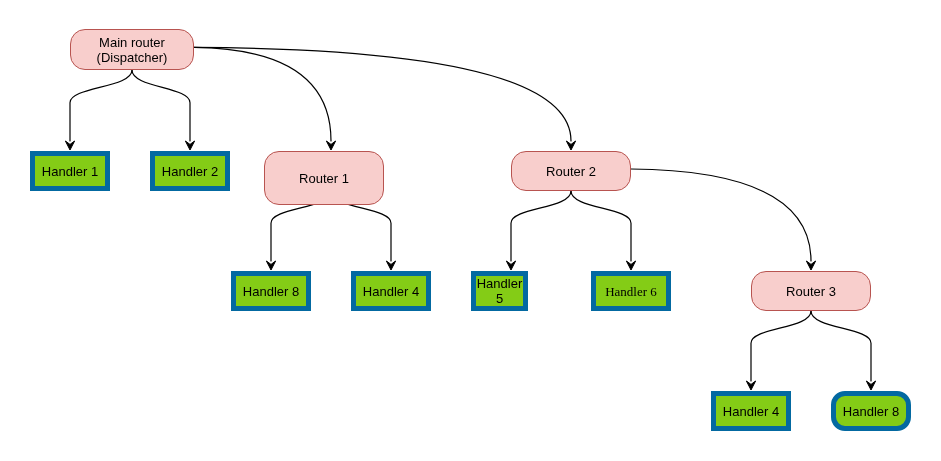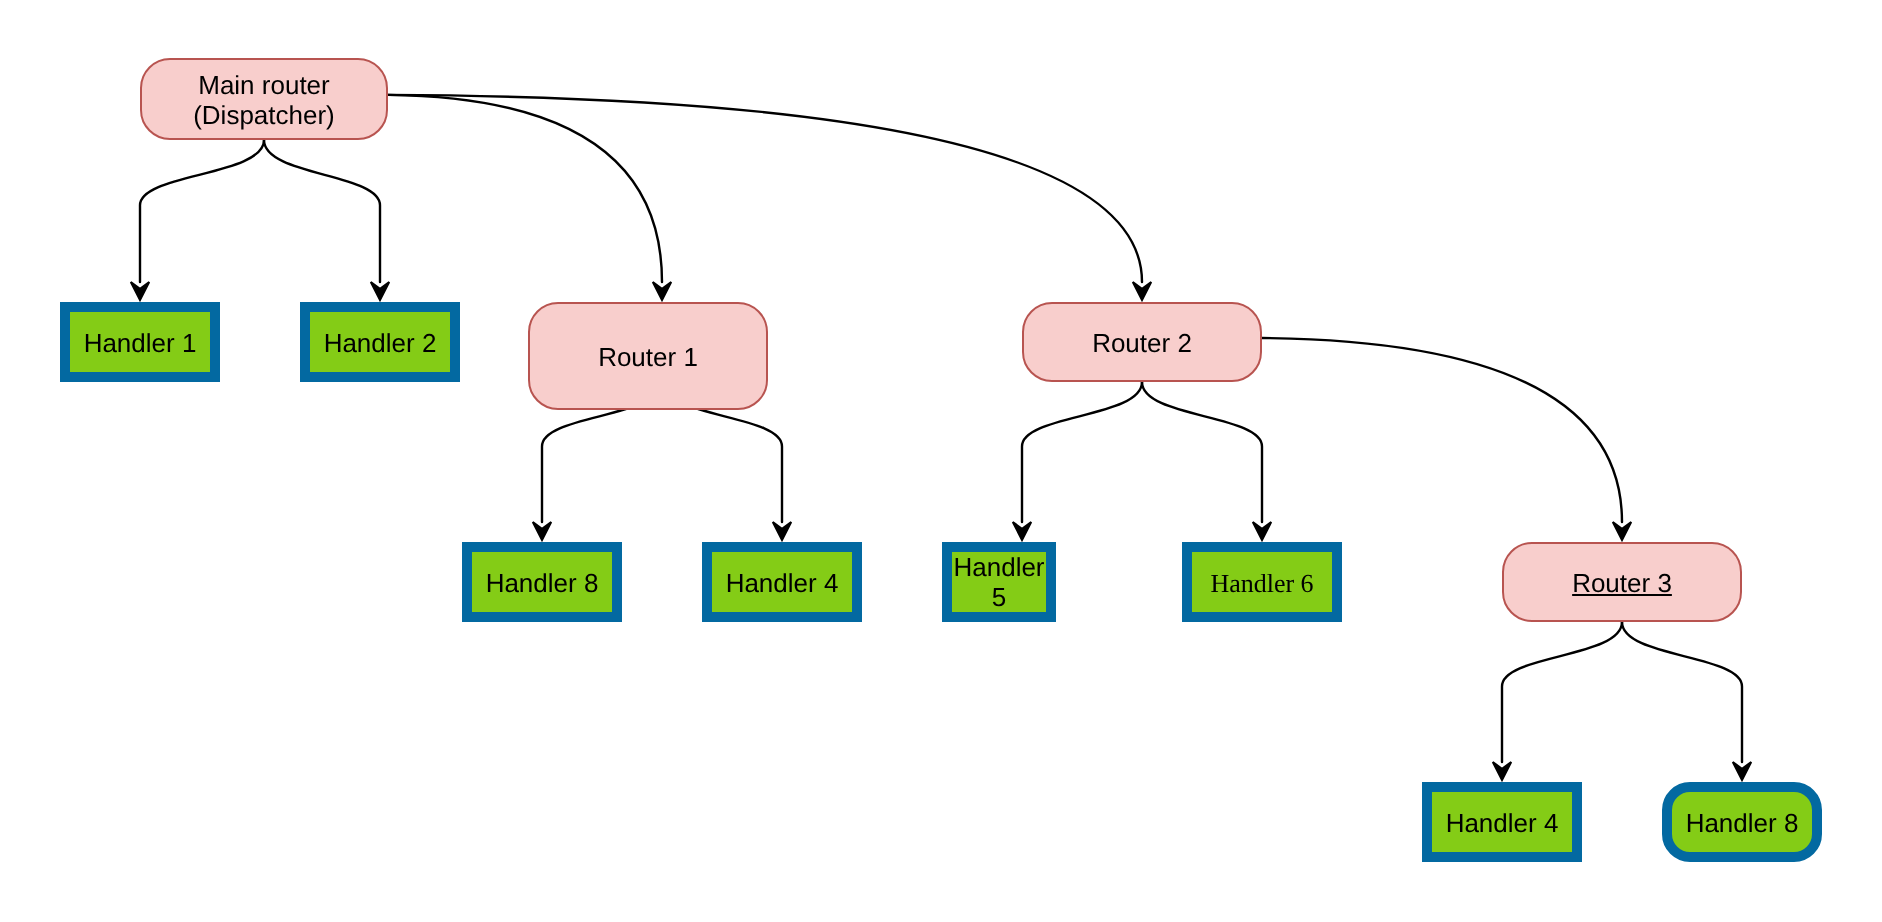--- a/index.html
+++ b/index.html
@@ -95,18 +95,18 @@
       <div class="node node-router" style="left: 70px; top: 29px; width: 124px; height: 41px;"><span>Main router
 (Dispatcher)</span></div>
       <div class="node node-handler" style="left: 30px; top: 151px; width: 80px; height: 40px;"><span>Handler 1</span></div>
       <div class="node node-handler" style="left: 150px; top: 151px; width: 80px; height: 40px;"><span>Handler 2</span></div>
       <div class="node node-router" style="left: 264px; top: 151px; width: 120px; height: 54px;"><span>Router 1</span></div>
       <div class="node node-router" style="left: 511px; top: 151px; width: 120px; height: 40px; text-align: center;"><span>Router 2</span></div>
       <div class="node node-handler" style="left: 231px; top: 271px; width: 80px; height: 40px;"><span>Handler 8</span></div>
       <div class="node node-handler" style="left: 351px; top: 271px; width: 80px; height: 40px;"><span>Handler 4</span></div>
       <div class="node node-handler" style="left: 471px; top: 271px; width: 57px; height: 40px;"><span>Handler 5</span></div>
       <div class="node node-handler" style="left: 591px; top: 271px; width: 80px; height: 40px; font-family: Liberation Serif, serif;"><span>Handler 6</span></div>
-      <div class="node node-router" style="left: 751px; top: 271px; width: 120px; height: 40px; text-decoration: underline;"><span>Router 3</span></div>
+      <div class="node node-router" style="left: 751px; top: 271px; width: 120px; height: 40px;"><span>Router 3</span></div>
       <div class="node node-handler" style="left: 711px; top: 391px; width: 80px; height: 40px;"><span>Handler 4</span></div>
       <div class="node node-handler" style="left: 831px; top: 391px; width: 80px; height: 40px; border-radius: 14px;"><span>Handler 8</span></div>
     </div>
 
 </div>
 
 </body></html>

